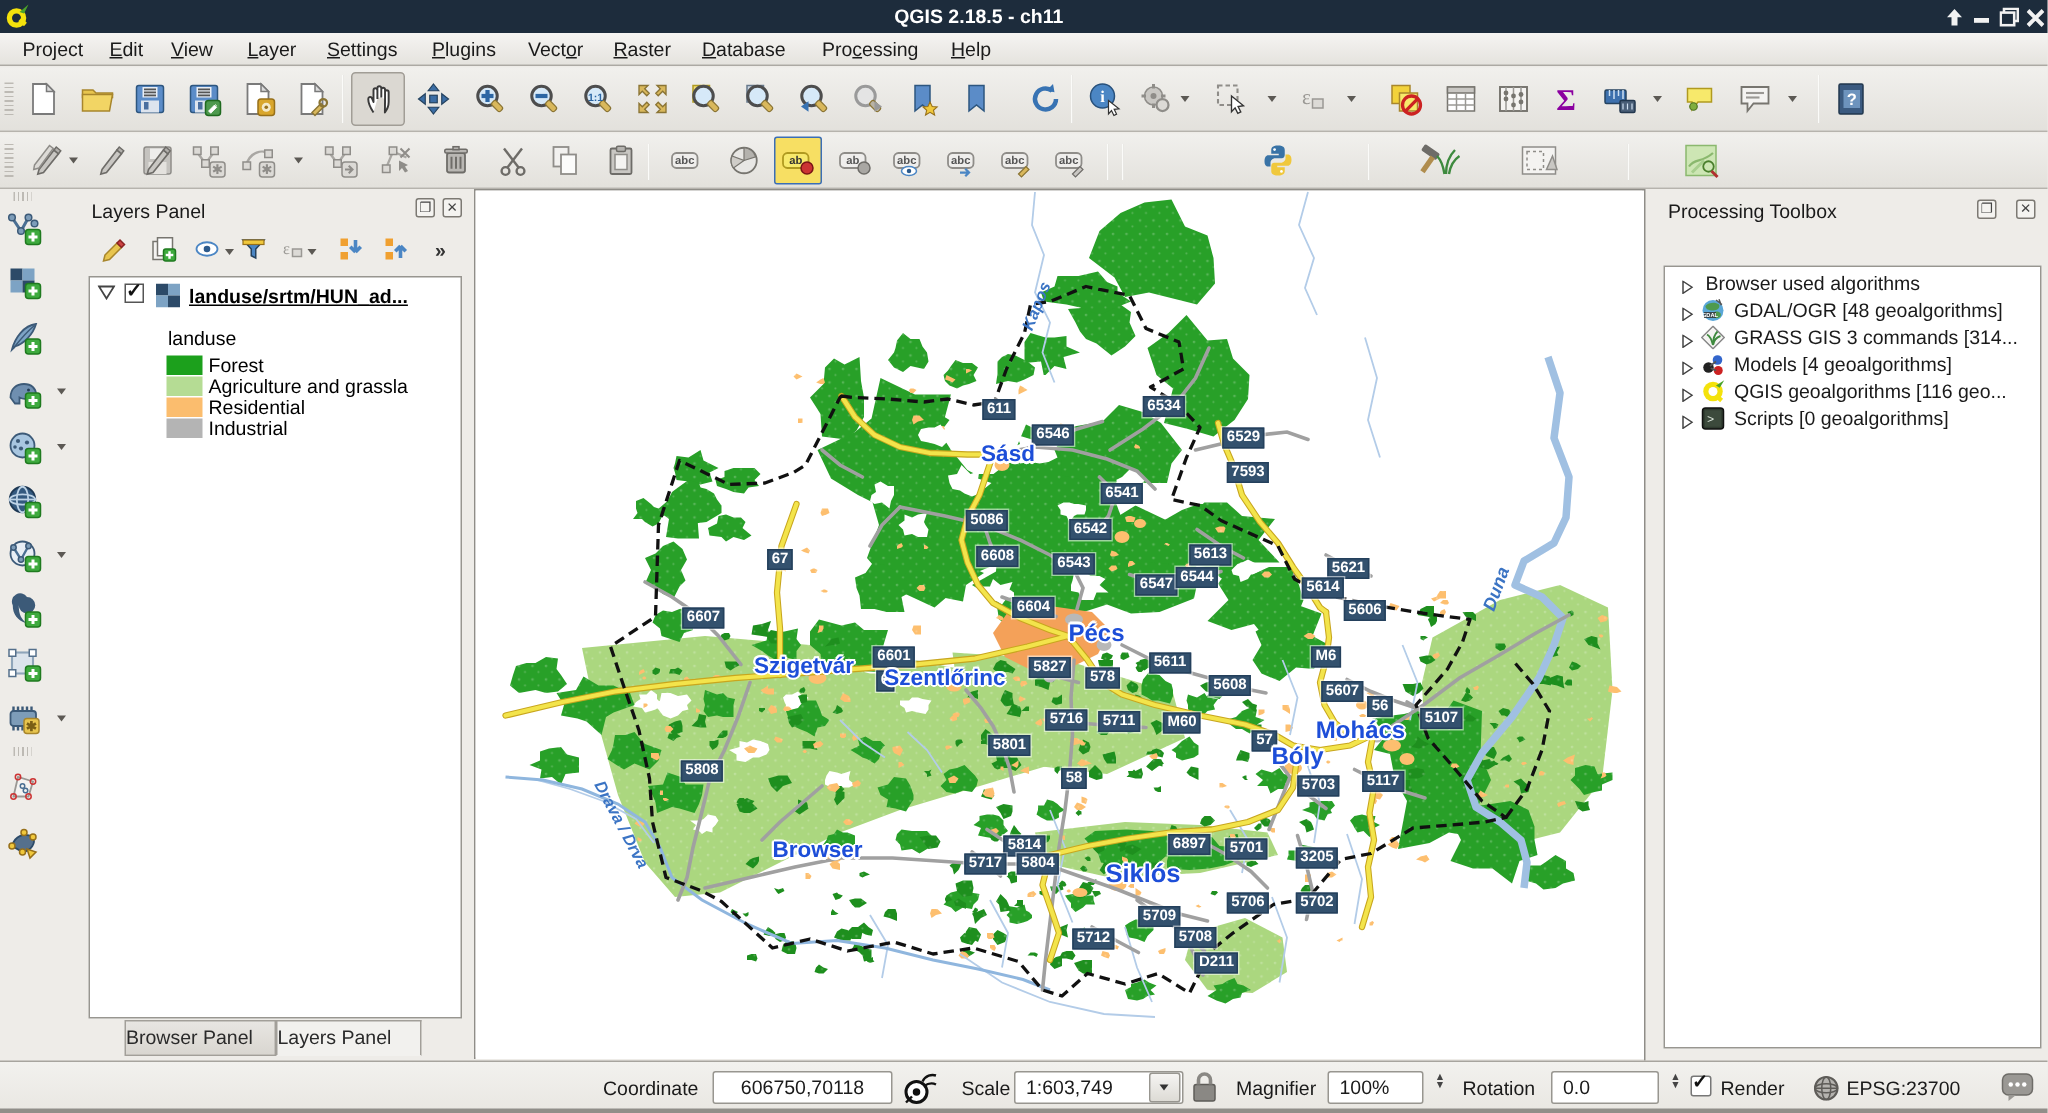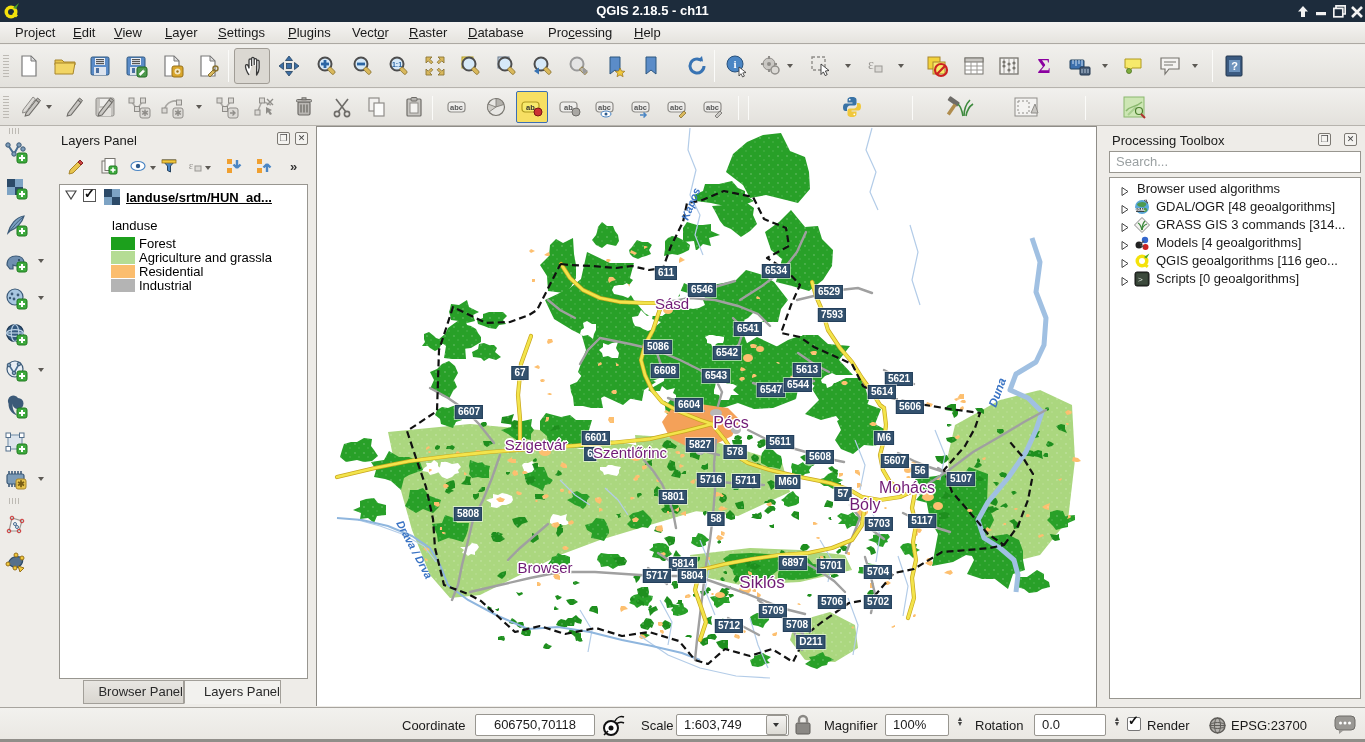--- a/index.html
+++ b/index.html
@@ -14,27 +14,27 @@
 .handle{position:absolute;width:6px;height:22px;background:repeating-linear-gradient(#bdbab4 0 1px,transparent 1px 3px)}
 .tsep{position:absolute;width:1px;background:#c2bfb9;border-right:1px solid #fbfbf9}
 .darr{position:absolute;width:0;height:0;border-left:3.5px solid transparent;border-right:3.5px solid transparent;border-top:4.5px solid #5c5954}
 
 #leftbar{position:absolute;left:0;top:126px;width:55px;height:581px;background:#eeece8}
 #lpanel{position:absolute;left:55px;top:126px;width:260px;height:581px;background:#eeece8}
 #lpanel .ptitle{position:absolute;left:6px;top:7px;font-size:13px;color:#1a1a1a}
 .dockbtn{position:absolute;width:13px;height:13px;border:1px solid #7c7973;border-radius:2px;background:#f4f3f0;color:#444;font-size:9px;line-height:11px;text-align:center}
 #ltree{position:absolute;left:4px;top:58px;width:249px;height:495px;background:#fff;border:1px solid #989690}
 #ltabs{position:absolute;left:0px;top:554px;height:24px;font-size:13px}
-.tab{position:absolute;top:0;height:24px;border:1px solid #a29f99;background:linear-gradient(#e8e6e2,#d9d6d0);padding:3px 0 0 0;color:#2a2a2a;white-space:nowrap;text-align:right}
+.tab{position:absolute;top:0;height:24px;border:1px solid #a29f99;background:linear-gradient(#e8e6e2,#d9d6d0);padding:3px 0 0 0;color:#2a2a2a;white-space:nowrap;text-align:left}
 .tab.active{background:#f2f1ee;border-bottom:1px solid #f2f1ee}
 
 #map{position:absolute;left:316px;top:126px;width:780px;height:580px;background:#fff;border-left:1px solid #8f8d88;border-top:1px solid #8f8d88}
 #maplabels{position:absolute;left:317px;top:127px;width:778px;height:578px;overflow:hidden}
 .rl{position:absolute;transform:translate(-50%,-50%);background:#33516e;border:1px solid #24405c;box-shadow:0 0 0 1px rgba(255,255,255,.55);color:#fff;font-size:10px;font-weight:bold;padding:0 2px;line-height:12px;white-space:nowrap}
-.tl{position:absolute;transform:translate(-50%,-50%);color:#701a75;font-weight:normal;white-space:nowrap;text-shadow:-1px -1px 0 #fff,1px -1px 0 #fff,-1px 1px 0 #fff,1px 1px 0 #fff,0 -1.5px 0 #fff,0 1.5px 0 #fff,-1.5px 0 0 #fff,1.5px 0 0 #fff}
+.tl{position:absolute;transform:translate(-50%,-50%);color:#1d4ed8;font-weight:bold;white-space:nowrap;text-shadow:-1px -1px 0 #fff,1px -1px 0 #fff,-1px 1px 0 #fff,1px 1px 0 #fff,0 -1.5px 0 #fff,0 1.5px 0 #fff,-1.5px 0 0 #fff,1.5px 0 0 #fff}
 
 #rpanel{position:absolute;left:1096px;top:126px;width:269px;height:581px;background:#eeece8;border-left:1px solid #8f8d88}
 #rpanel .ptitle{position:absolute;left:15px;top:7px;font-size:13px;color:#1a1a1a}
 #rsearch{position:absolute;left:12px;top:25px;width:252px;height:22px;background:#fff;border:1px solid #989690;color:#9aa0a2;font-size:13px;padding:2px 0 0 6px}
 #rtree{position:absolute;left:12px;top:51px;width:252px;height:522px;background:#fff;border:1px solid #989690;font-size:13px;color:#1a1a1a;overflow:hidden}
 .ttxt{position:absolute;top:1px}
 
 #status{position:absolute;left:0;top:707px;width:1365px;height:35px;background:linear-gradient(#f2f1ee,#e9e7e2);border-top:1px solid #a7a49e;font-size:13px;color:#1a1a1a}
 #status .lab{position:absolute;top:10px}
 .sbox{position:absolute;background:#fff;border:1px solid #989690;border-radius:2px;font-size:13px;color:#1a1a1a}
@@ -1272,42 +1272,41 @@
 <div class="rl" style="left:526px;top:367px">57</div>
 <div class="rl" style="left:562px;top:397px">5703</div>
 <div class="rl" style="left:605px;top:394px">5117</div>
 <div class="rl" style="left:399px;top:392px">58</div>
 <div class="rl" style="left:151px;top:387px">5808</div>
 <div class="rl" style="left:366px;top:437px">5814</div>
 <div class="rl" style="left:476px;top:436px">6897</div>
 <div class="rl" style="left:514px;top:439px">5701</div>
 <div class="rl" style="left:375px;top:449px">5804</div>
 <div class="rl" style="left:340px;top:449px">5717</div>
-<div class="rl" style="left:561px;top:445px">5704</div>
+<div class="rl" style="left:561px;top:445px">3205</div>
 <div class="rl" style="left:561px;top:475px">5702</div>
 <div class="rl" style="left:515px;top:475px">5706</div>
 <div class="rl" style="left:456px;top:484px">5709</div>
 <div class="rl" style="left:480px;top:498px">5708</div>
 <div class="rl" style="left:412px;top:499px">5712</div>
 <div class="rl" style="left:494px;top:515px">D211</div>
 <div class="rl" style="left:273px;top:327px">6</div>
 <div class="tl" style="left:355px;top:176px;font-size:15px">Sásd</div>
 <div class="tl" style="left:414px;top:296px;font-size:16px">Pécs</div>
 <div class="tl" style="left:219px;top:317px;font-size:15px">Szigetvár</div>
 <div class="tl" style="left:313px;top:325px;font-size:15px">Szentlőrinc</div>
 <div class="tl" style="left:228px;top:440px;font-size:15px">Browser</div>
 <div class="tl" style="left:445px;top:456px;font-size:17px">Siklós</div>
 <div class="tl" style="left:548px;top:378px;font-size:16px">Bóly</div>
 <div class="tl" style="left:590px;top:361px;font-size:16px">Mohács</div>
 </div>
 <div id="rpanel">
  <div class="ptitle">Processing Toolbox</div>
  <div class="dockbtn" style="left:221px;top:7px">❐</div>
  <div class="dockbtn" style="left:247px;top:7px">✕</div>
- <div id="rsearch">Search...</div>
  <div id="rtree">
       <div style="position:absolute;left:11px;top:6px;width:8px;height:9px"><svg width="8" height="9">
           <path d="M1 0.5 L7 4.5 L1 8.5 Z" fill="#fff" stroke="#444" stroke-width="1"></path>
         </svg></div>
 <div class="ttxt" style="position:absolute;left:27px;top:3px;white-space:nowrap">Browser used algorithms</div>
 <div style="position:absolute;left:11px;top:24px;width:8px;height:9px"><svg width="8" height="9">
           <path d="M1 0.5 L7 4.5 L1 8.5 Z" fill="#fff" stroke="#444" stroke-width="1"></path>
         </svg></div>
 <div style="position:absolute;left:24px;top:21px;width:16px;height:16px"><svg width="16" height="16" viewBox="0 0 16 16">
           <circle cx="8" cy="8" r="7" fill="#5aa7d8"></circle>

